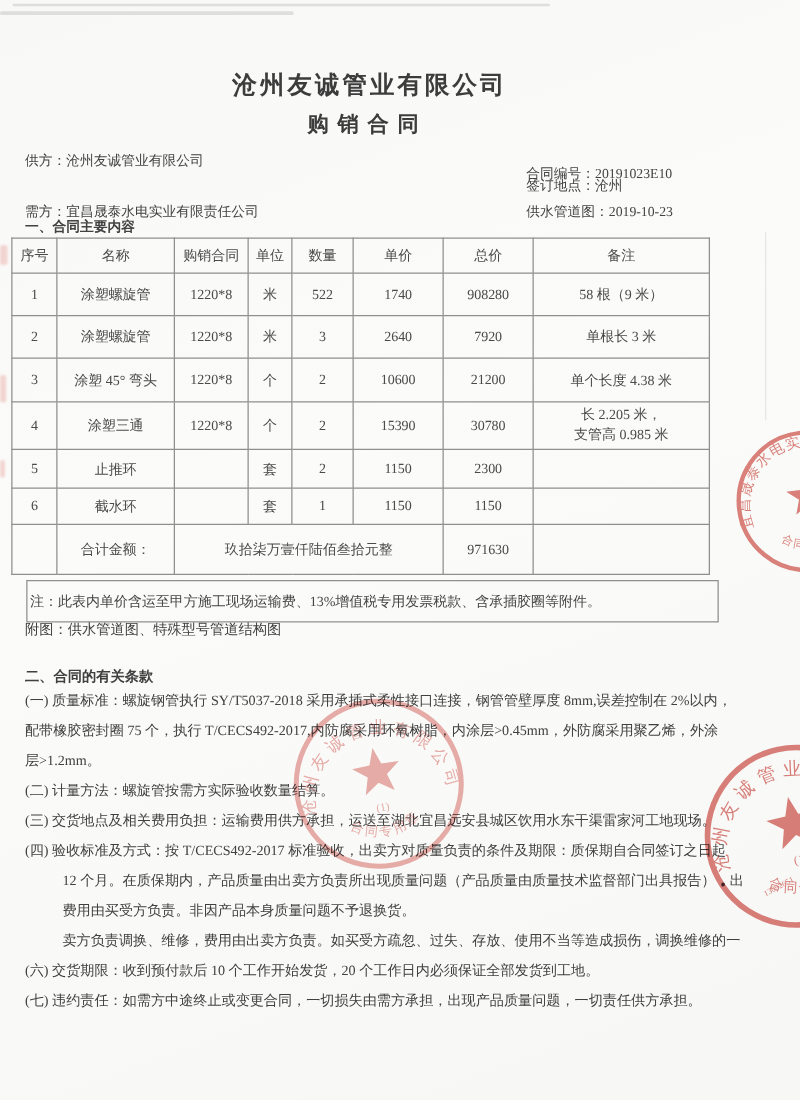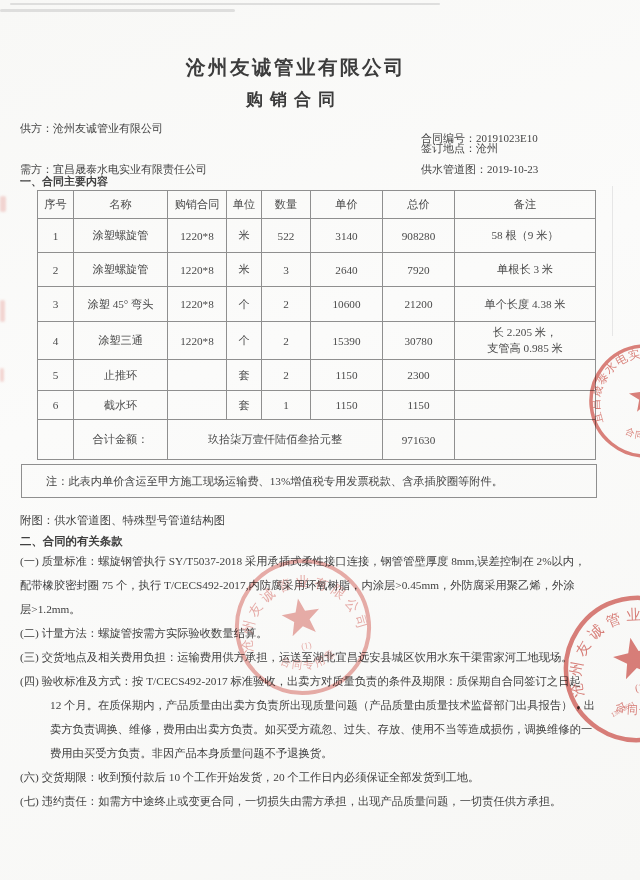--- a/index.html
+++ b/index.html
@@ -12,30 +12,30 @@
   .smudge{position:absolute;background:#e9a8a2;opacity:.45;filter:blur(1px);border-radius:2px;}
   .dot{position:absolute;width:3px;height:3px;background:#4e4e4e;border-radius:50%;}
   .vline{position:absolute;width:1px;background:#d8d8d8;opacity:.6;}
   
   .company-title{top:54px;left:0;width:592px;text-align:center;font-size:19.5px;font-weight:600;
                  letter-spacing:2.5px;color:#3c3c3c;}
   .doc-title{top:88px;left:0;width:588px;text-align:center;font-size:17px;font-weight:600;
              letter-spacing:7px;color:#3c3c3c;}
   .fld{font-size:11px;color:#424242;}
   
-  table.items{position:absolute;left:37px;top:190px;width:558px;border-collapse:collapse;table-layout:fixed;}
+  table.items{position:absolute;left:9px;top:190px;width:558px;border-collapse:collapse;table-layout:fixed;}
   table.items th,table.items td{border:1px solid #8f8f8f;text-align:center;vertical-align:middle;
        font-size:11.2px;font-weight:normal;color:#4a4a4a;padding:0;overflow:hidden;}
   table.items thead tr{height:28px;}
   tr.h34{height:34px;} tr.h35{height:35px;} tr.h38{height:38px;} tr.h31{height:31px;}
   tr.h29{height:29px;} tr.h40{height:40px;}
   .remark2{line-height:1.35;}
   
   .note-box{position:absolute;left:21px;top:464px;width:550px;height:32px;border:1px solid #8f8f8f;
-            display:flex;align-items:center;padding-left:24px;font-size:11.2px;color:#454545;}
+            display:flex;align-items:center;padding-left:2px;font-size:11.2px;color:#454545;}
   
   .bodyline{font-size:11.4px;color:#404040;}
   .clauses{position:absolute;left:20px;top:549px;width:600px;}
   .cl{height:24px;line-height:24px;font-size:11.3px;color:#404040;white-space:nowrap;overflow:hidden;}
   .cl.indent{padding-left:30px;}
   
   .stamp{position:absolute;mix-blend-mode:multiply;pointer-events:none;}
 </style>
 </head>
 <body>
@@ -93,21 +93,21 @@
         <th>备注</th>
       </tr>
     </thead>
     <tbody>
       <tr class="h34">
         <td>1</td>
         <td>涂塑螺旋管</td>
         <td>1220*8</td>
         <td>米</td>
         <td>522</td>
-        <td>3140</td>
+        <td>1740</td>
         <td>908280</td>
         <td>58 根（9 米）</td>
       </tr>
       <tr class="h34">
         <td>2</td>
         <td>涂塑螺旋管</td>
         <td>1220*8</td>
         <td>米</td>
         <td>3</td>
         <td>2640</td>
@@ -164,33 +164,33 @@
         <td>971630</td>
         <td></td>
       </tr>
     </tbody>
   </table>
 
   <div class="note-box">
     <span>注：此表内单价含运至甲方施工现场运输费、13%增值税专用发票税款、含承插胶圈等附件。</span>
   </div>
 
-  <div class="abs bodyline" style="left:20px;top:513px;">附图：供水管道图、特殊型号管道结构图</div>
+  <div class="abs bodyline" style="left:20px;top:496px;">附图：供水管道图、特殊型号管道结构图</div>
   <div class="abs bodyline" style="left:20px;top:534px;font-weight:600;">二、合同的有关条款</div>
 
   <div class="clauses">
     <div class="cl">(一) 质量标准：螺旋钢管执行 SY/T5037-2018 采用承插式柔性接口连接，钢管管壁厚度 8mm,误差控制在 2%以内，</div>
     <div class="cl">配带橡胶密封圈 75 个，执行 T/CECS492-2017,内防腐采用环氧树脂，内涂层&gt;0.45mm，外防腐采用聚乙烯，外涂</div>
     <div class="cl">层&gt;1.2mm。</div>
     <div class="cl">(二) 计量方法：螺旋管按需方实际验收数量结算。</div>
     <div class="cl">(三) 交货地点及相关费用负担：运输费用供方承担，运送至湖北宜昌远安县城区饮用水东干渠雷家河工地现场。</div>
     <div class="cl">(四) 验收标准及方式：按 T/CECS492-2017 标准验收，出卖方对质量负责的条件及期限：质保期自合同签订之日起</div>
     <div class="cl indent">12 个月。在质保期内，产品质量由出卖方负责所出现质量问题（产品质量由质量技术监督部门出具报告），出</div>
+    <div class="cl indent">费用由买受方负责。非因产品本身质量问题不予退换货。</div>
     <div class="cl indent">卖方负责调换、维修，费用由出卖方负责。如买受方疏忽、过失、存放、使用不当等造成损伤，调换维修的一</div>
-    <div class="cl indent">费用由买受方负责。非因产品本身质量问题不予退换货。</div>
     <div class="cl">(六) 交货期限：收到预付款后 10 个工作开始发货，20 个工作日内必须保证全部发货到工地。</div>
     <div class="cl">(七) 违约责任：如需方中途终止或变更合同，一切损失由需方承担，出现产品质量问题，一切责任供方承担。</div>
   </div>
 
   <svg class="stamp" width="124" height="124" viewBox="0 0 124 124" style="left:584px;top:339px;color:#c9372c;opacity:.62;transform:rotate(-6deg);">
     <defs>
       <path id="pAt" d="M 20,86 A 47,47 0 1 1 104,86" fill="none"></path>
       <path id="pAb" d="M 31,84 A 38,38 0 0 0 93,84" fill="none"></path>
     </defs>
     <circle cx="62" cy="62" r="55" fill="none" stroke="currentColor" stroke-width="3.5"></circle>

